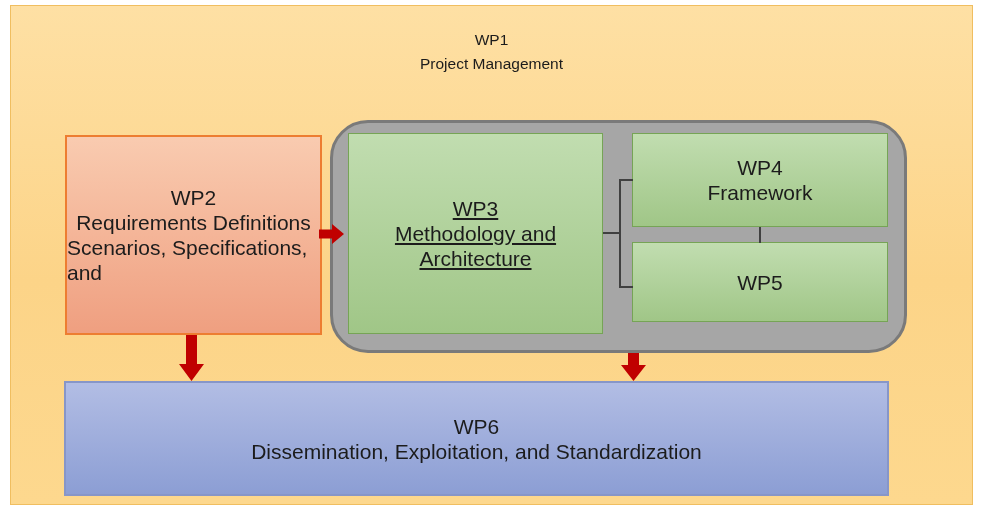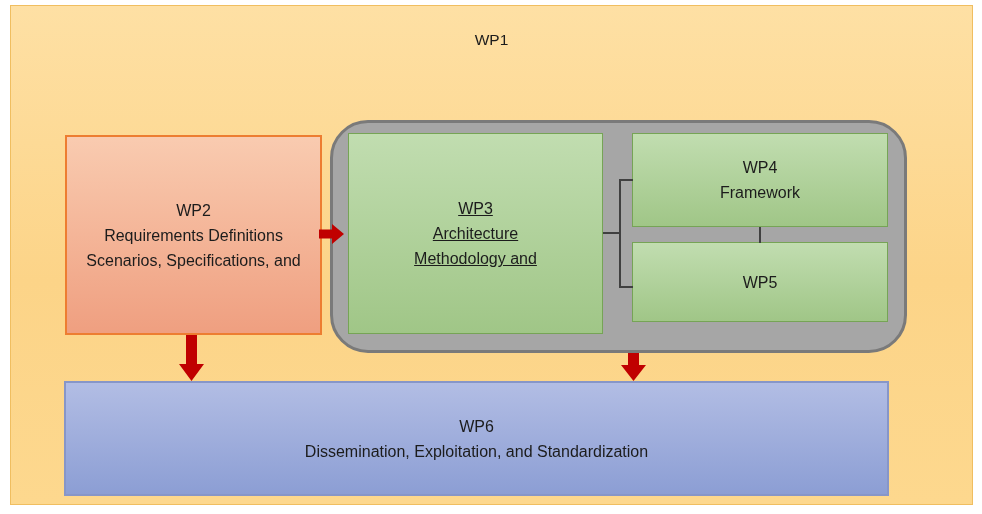--- a/index.html
+++ b/index.html
@@ -32,21 +32,21 @@
     color: #1c1c1c;
   }
   
   .wp-box {
     position: absolute;
     display: flex;
     flex-direction: column;
     align-items: center;
     justify-content: center;
     text-align: left;
-    font-size: 16px;
+    font-size: 21px;
     line-height: 25px;
     color: #1c1c1c;
   }
   .wp2 {
     left: 65px; top: 135px;
     width: 257px; height: 200px;
     background: linear-gradient(180deg, #F9CBB0 0%, #EF9F80 100%);
     border: 2px solid #ED7D31;
   }
   .gray-container {
@@ -81,35 +81,36 @@
   }
 </style>
 </head>
 <body>
 
 <div class="page">
 
   <div class="panel">
     <div class="wp1-title">
       <div>WP1</div>
+      <div>Project Management</div>
     </div>
   </div>
 
   <div class="wp-box wp2">
     <div>WP2</div>
     <div>Requirements Definitions</div>
     <div>Scenarios, Specifications, and</div>
   </div>
 
   <div class="gray-container"></div>
 
   <div class="wp-box green wp3">
     <div>WP3</div>
+    <div>Methodology and</div>
     <div>Architecture</div>
-    <div>Methodology and</div>
   </div>
 
   <div class="wp-box green wp4">
     <div>WP4</div>
     <div>Framework</div>
   </div>
 
   <div class="wp-box green wp5">
     <div>WP5</div>
   </div>

